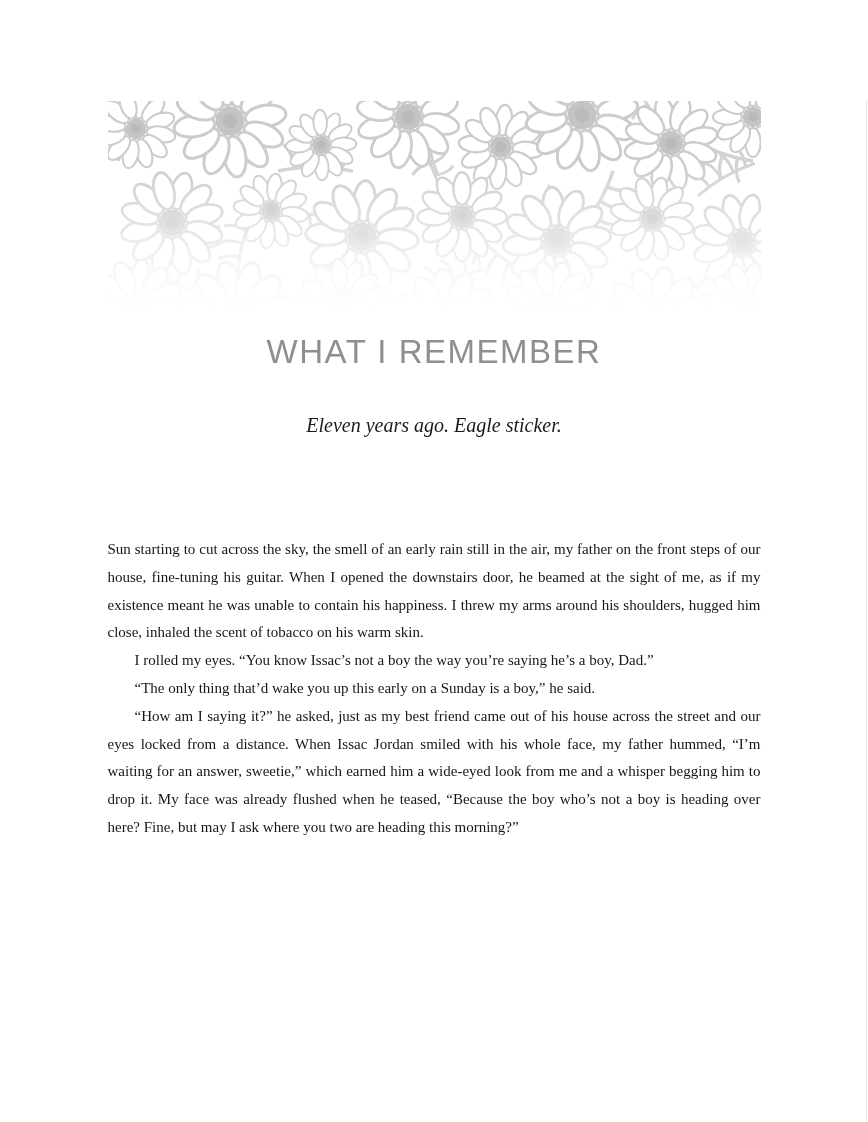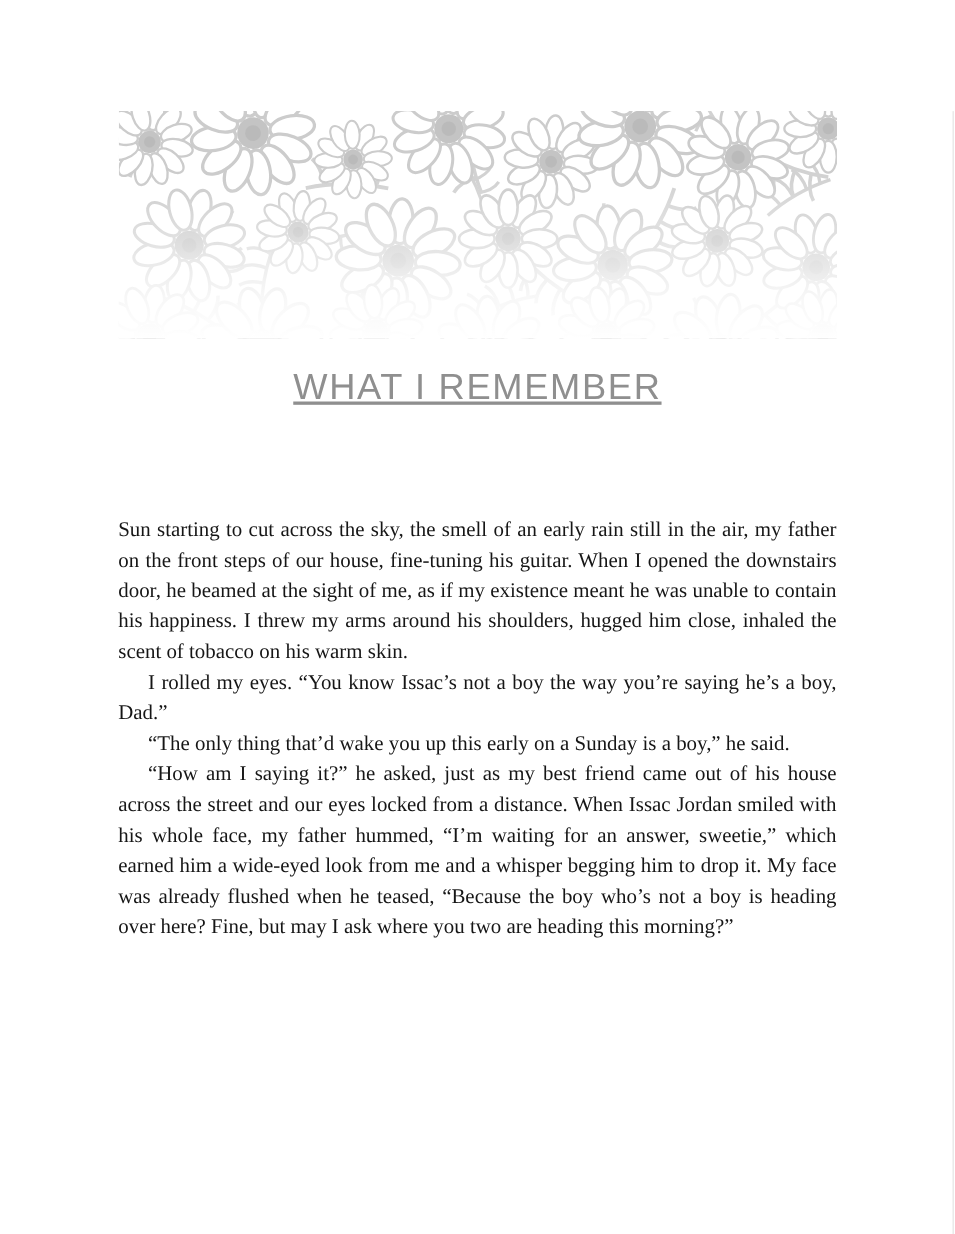--- a/index.html
+++ b/index.html
@@ -45,38 +45,37 @@
   }
   .chapter-title {
     margin-top: 26px;
     text-align: center;
     font-family: "Liberation Sans", sans-serif;
     font-weight: 300;
     font-size: 33px;
     line-height: 36px;
     letter-spacing: 1.5px;
     color: #8f8f8f;
-    text-decoration: underline;
   }
   .chapter-subtitle {
     margin-top: 42px;
     text-align: center;
     font-family: "Liberation Serif", serif;
     font-style: italic;
     font-size: 20px;
     line-height: 26px;
     color: #1b1b1b;
   }
   .body-text {
     width: 653px;
     margin: 98px auto 0 auto;
   }
   .body-text p {
     font-family: "Liberation Serif", serif;
-    font-size: 19px;
+    font-size: 15px;
     line-height: 27.8px;
     color: #161616;
     text-align: justify;
     margin: 0;
   }
   .body-text p.indent { text-indent: 27px; }
 </style>
 </head>
 <body>
 
@@ -156,20 +155,21 @@
       <use href="#daisy" transform="translate(338,220) scale(1.1) rotate(-4)"></use>
       <use href="#daisy" transform="translate(443,204) scale(0.95) rotate(18)"></use>
       <use href="#daisy" transform="translate(548,220) scale(1.15) rotate(-20)"></use>
       <use href="#daisy" transform="translate(640,204) scale(0.9) rotate(10)"></use>
     </svg>
     <div class="floral-fade"></div>
   </div>
 
   <h1 class="chapter-title">WHAT I REMEMBER</h1>
 
+  <div class="chapter-subtitle">Eleven years ago. Eagle sticker.</div>
 
   <div class="body-text">
     <p>Sun starting to cut across the sky, the smell of an early rain still in the air, my father on the front steps of our house, fine-tuning his guitar. When I opened the downstairs door, he beamed at the sight of me, as if my existence meant he was unable to contain his happiness. I threw my arms around his shoulders, hugged him close, inhaled the scent of tobacco on his warm skin.</p>
     <p class="indent">I rolled my eyes. “You know Issac’s not a boy the way you’re saying he’s a boy, Dad.”</p>
     <p class="indent">“The only thing that’d wake you up this early on a Sunday is a boy,” he said.</p>
     <p class="indent">“How am I saying it?” he asked, just as my best friend came out of his house across the street and our eyes locked from a distance. When Issac Jordan smiled with his whole face, my father hummed, “I’m waiting for an answer, sweetie,” which earned him a wide-eyed look from me and a whisper begging him to drop it. My face was already flushed when he teased, “Because the boy who’s not a boy is heading over here? Fine, but may I ask where you two are heading this morning?”</p>
   </div>
 
 </div>
 

